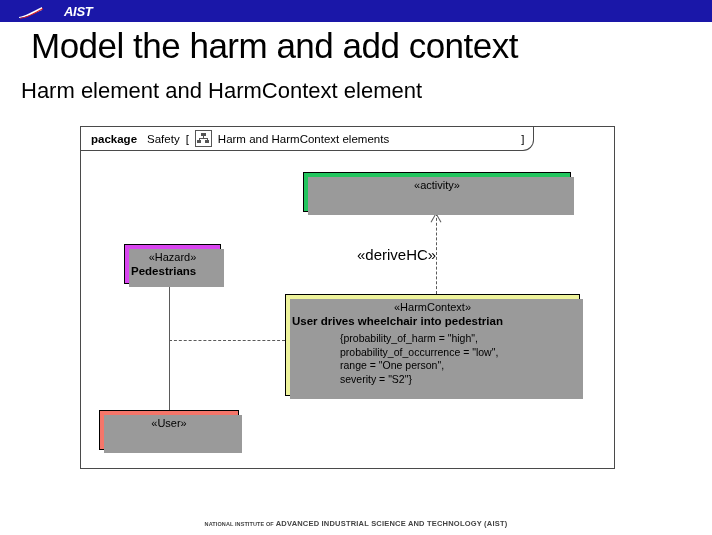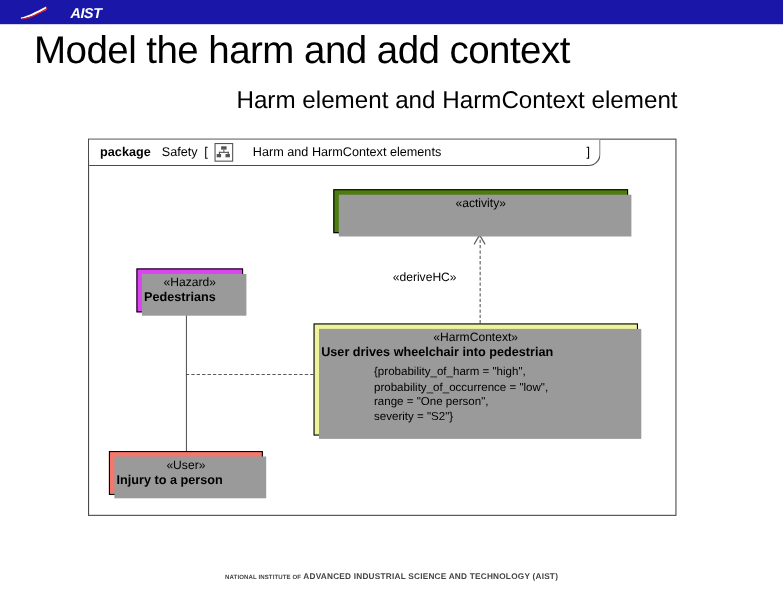--- a/index.html
+++ b/index.html
@@ -53,24 +53,25 @@
     font-weight: normal;
     color: #000000;
     letter-spacing: -0.5px;
     white-space: nowrap;
     padding-left: 31px;
   }
   .subtitle {
     position: absolute;
     left: 0; top: 78px;
     width: 616px;
-    text-align: right;
+    text-align: left;
     font-size: 22px;
     color: #000000;
     white-space: nowrap;
+    padding-left: 21px;
   }
 
   
   .frame {
     position: absolute;
     left: 80px; top: 126px;
     width: 535px; height: 343px;
     border: 1px solid #4a4a4a;
     background: #ffffff;
     box-sizing: border-box;
@@ -171,21 +172,21 @@
     line-height: 13.5px;
     margin-top: 3px;
     padding-left: 48px;
     white-space: nowrap;
   }
 
   
   #node-activity {
     left: 303px; top: 172px;
     width: 268px; height: 40px;
-    background: #4d7c0f;
+    background: #22c55e;
   }
   #node-hazard {
     left: 124px; top: 244px;
     width: 97px; height: 40px;
     background: #d946ef;
   }
   #node-harmcontext {
     left: 285px; top: 294px;
     width: 295px; height: 102px;
     background: #eef39c;
@@ -216,21 +217,21 @@
   }
   
   .openarrow i {
     position: absolute;
     width: 10px; height: 1px;
     background: #5a5a5a;
     transform-origin: left center;
   }
   .edge-label {
     position: absolute;
-    font-size: 11px;
+    font-size: 15px;
     color: #000;
     white-space: nowrap;
     z-index: 4;
   }
 
   
   .footer {
     position: absolute;
     left: 0; top: 519px;
     width: 712px;
@@ -271,21 +272,21 @@
     <span class="frame-brk">[</span>
     <span class="frame-icon">
       <i class="b1"></i>
         <i class="b2"></i>
         <i class="b3"></i>
       <i class="v"></i>
         <i class="h"></i>
         <i class="l1"></i>
         <i class="l2"></i>
     </span>
-    <span class="frame-name" style="margin-left:12px">Harm and HarmContext elements</span>
+    <span class="frame-name" style="margin-left:0">Harm and HarmContext elements</span>
     <span class="frame-gap"></span>
     <span class="frame-brk">]</span>
   </div>
 
 </div>
 
 <div class="dline v" style="left:436px; top:213px; height:81px;"></div>
 <div class="openarrow" style="position:absolute; left:436px; top:213px; width:0; height:0; z-index:2;">
   <i style="transform: rotate(60deg);"></i>
   <i style="transform: rotate(120deg);"></i>
@@ -322,20 +323,19 @@
       <div>range = "One person",</div>
       <div>severity = "S2"}</div>
     </div>
   </div>
 </div>
 
 <div class="node" id="node-harm">
   <span class="shadow"></span>
   <div class="node-inner">
     <div class="stereo">«User»</div>
-    <div class="nodename left">Injury to a person</div>
   </div>
 </div>
 
 <div class="footer">
   <span class="small">NATIONAL INSTITUTE OF</span>
   <span>ADVANCED INDUSTRIAL SCIENCE AND TECHNOLOGY (AIST)</span>
 </div>
 
 </body></html>

